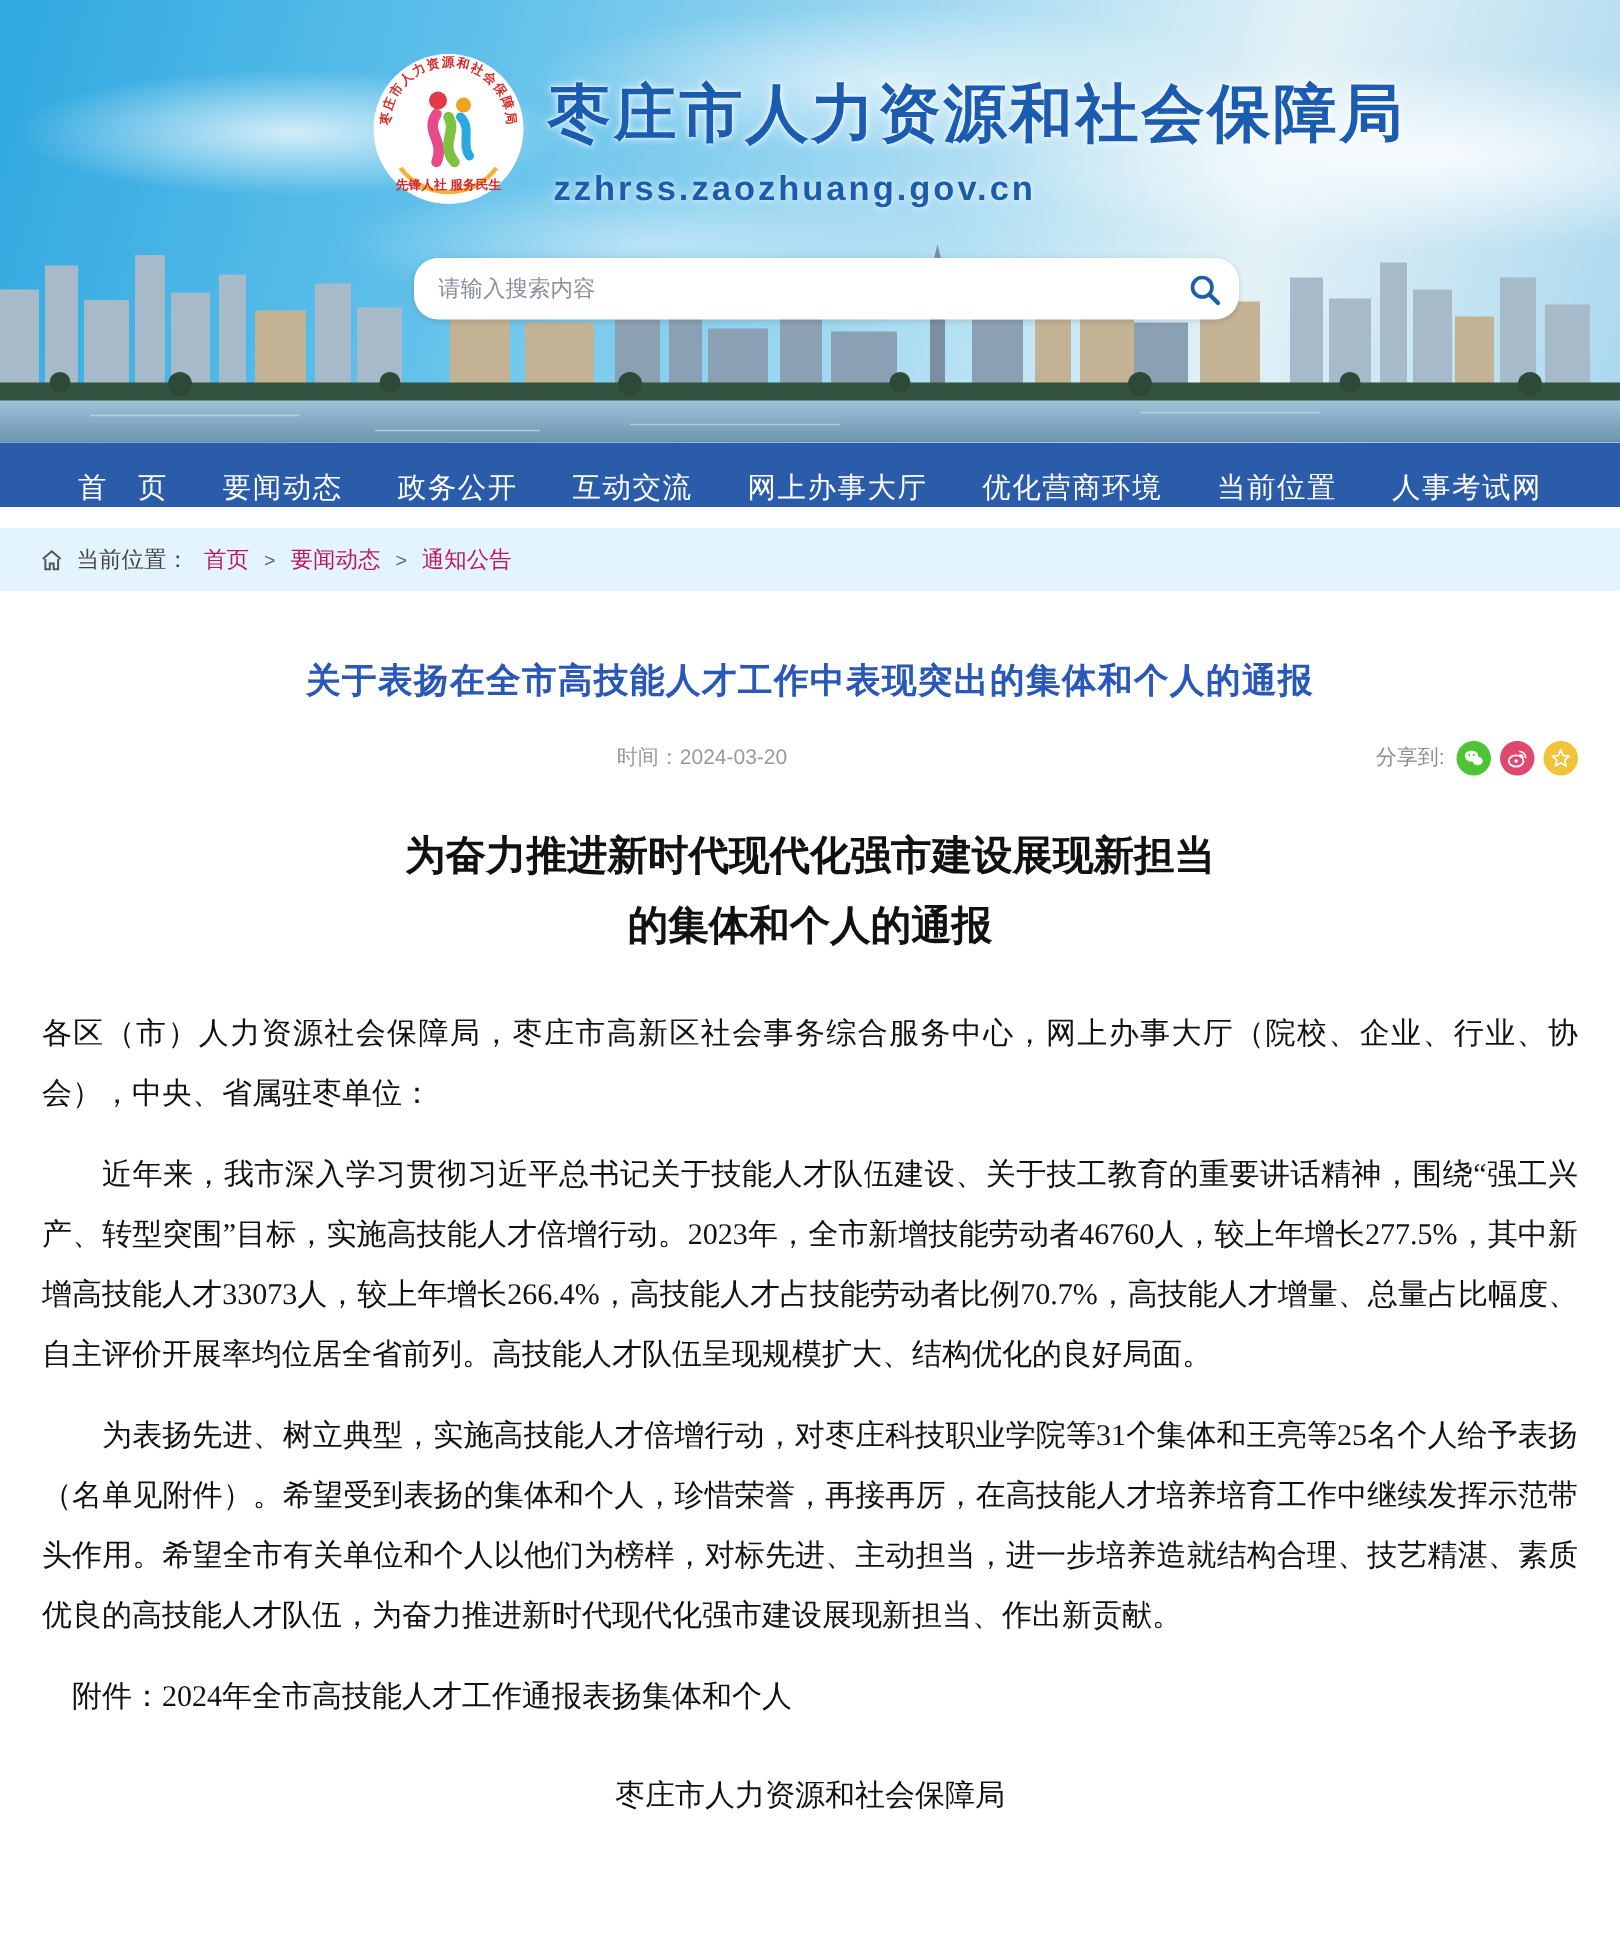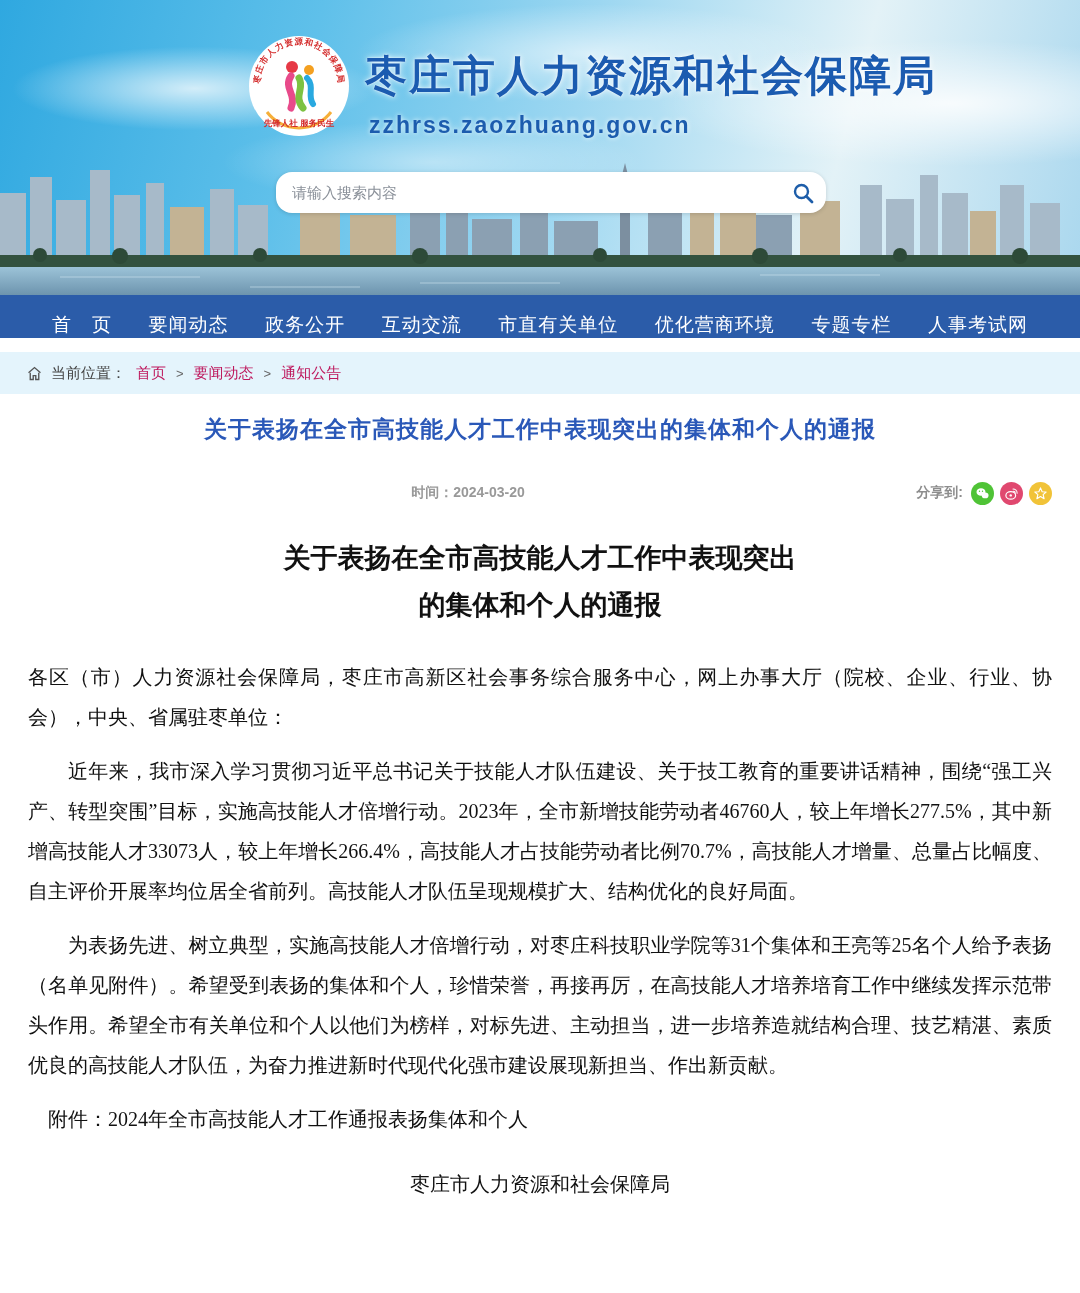--- a/index.html
+++ b/index.html
@@ -40,22 +40,22 @@
 
   
   .crumb-wrap { margin-top:14px; background:#e4f4fc; height:42px; display:flex; align-items:center; padding:0 26px; }
   .crumb-wrap .home-ico { margin-right:8px; display:flex; }
   .crumb-label { font-size:15px; color:#444; margin-right:10px; }
   .crumb-wrap a { font-size:15px; color:#be185d; text-decoration:none; }
   .crumb-sep { font-size:13px; color:#666; margin:0 10px; }
 
   
   .article { padding:0 28px; }
-  .page-title { text-align:center; color:#2a58b8; font-size:23px; font-weight:bold; margin-top:20px; letter-spacing:1px; }
-  .meta { display:grid; grid-template-columns:1fr auto 1fr; align-items:center; margin-top:36px; height:24px;font-weight:bold; }
+  .page-title { text-align:center; color:#2a58b8; font-size:23px; font-weight:bold; margin-top:44px; letter-spacing:1px; }
+  .meta { display:grid; grid-template-columns:1fr auto 1fr; align-items:center; margin-top:24px; height:24px; }
   .meta-time { grid-column:2; font-size:14px; color:#999; transform:translateX(-72px); }
   .share { grid-column:3; justify-self:end; display:flex; align-items:center; gap:6px; }
   .share-label { font-size:14px; color:#8d8d8d; margin-right:2px; }
   .share-ico { width:23px; height:23px; border-radius:50%; display:flex; align-items:center; justify-content:center; cursor:pointer; }
 
   .doc { font-family:"Liberation Serif", serif; color:#111; }
   .doc-title { text-align:center; font-size:27px; font-weight:bold; line-height:47px; margin-top:30px; }
   .doc p.body { font-size:20px; line-height:40px; text-align:justify; margin-top:14px; }
   .doc p.indent { text-indent:2em; }
   .doc p.attach { font-size:20px; line-height:40px; margin-top:14px; text-indent:1em; }
@@ -164,23 +164,23 @@
         </svg>
       </button>
     </div>
   </div>
 
   <nav class="nav">
     <a href="#">首　页</a>
     <a href="#">要闻动态</a>
     <a href="#">政务公开</a>
     <a href="#">互动交流</a>
-    <a href="#">市直有关单位</a>
+    <a href="#">网上办事大厅</a>
     <a href="#">优化营商环境</a>
-    <a href="#">专题专栏</a>
+    <a href="#">当前位置</a>
     <a href="#">人事考试网</a>
   </nav>
 
   <div class="crumb-wrap">
     <span class="home-ico">
       <svg width="17" height="17" viewBox="0 0 20 20">
         <path d="M3 9 L10 3 L17 9" fill="none" stroke="#555" stroke-width="1.6"></path>
         <path d="M5 9 V17 H8.5 V12.5 H11.5 V17 H15 V9" fill="none" stroke="#555" stroke-width="1.6"></path>
       </svg>
     </span>
@@ -217,21 +217,21 @@
         </span>
         <span class="share-ico" style="background:#f1c338">
           <svg width="15" height="15" viewBox="0 0 20 20">
             <polygon points="10,2.5 12.2,7.6 17.5,8 13.5,11.6 14.8,17 10,14 5.2,17 6.5,11.6 2.5,8 7.8,7.6" fill="none" stroke="#fff" stroke-width="1.5" stroke-linejoin="round"></polygon>
           </svg>
         </span>
       </div>
     </div>
 
     <div class="doc">
-      <h2 class="doc-title"><span>关于表扬在全市高技能人才工作中表现突出</span><br><span>的集体和个人的通报</span></h2>
+      <h2 class="doc-title"><span>为奋力推进新时代现代化强市建设展现新担当</span><br><span>的集体和个人的通报</span></h2>
 
       <p class="body" style="margin-top:28px">各区（市）人力资源社会保障局，枣庄市高新区社会事务综合服务中心，网上办事大厅（院校、企业、行业、协会），中央、省属驻枣单位：</p>
       <p class="body indent">近年来，我市深入学习贯彻习近平总书记关于技能人才队伍建设、关于技工教育的重要讲话精神，围绕“强工兴产、转型突围”目标，实施高技能人才倍增行动。2023年，全市新增技能劳动者46760人，较上年增长277.5%，其中新增高技能人才33073人，较上年增长266.4%，高技能人才占技能劳动者比例70.7%，高技能人才增量、总量占比幅度、自主评价开展率均位居全省前列。高技能人才队伍呈现规模扩大、结构优化的良好局面。</p>
       <p class="body indent">为表扬先进、树立典型，实施高技能人才倍增行动，对枣庄科技职业学院等31个集体和王亮等25名个人给予表扬（名单见附件）。希望受到表扬的集体和个人，珍惜荣誉，再接再厉，在高技能人才培养培育工作中继续发挥示范带头作用。希望全市有关单位和个人以他们为榜样，对标先进、主动担当，进一步培养造就结构合理、技艺精湛、素质优良的高技能人才队伍，为奋力推进新时代现代化强市建设展现新担当、作出新贡献。</p>
 
       <p class="attach">附件：2024年全市高技能人才工作通报表扬集体和个人</p>
       <p class="center">枣庄市人力资源和社会保障局</p>
 
     </div>
   </main>

